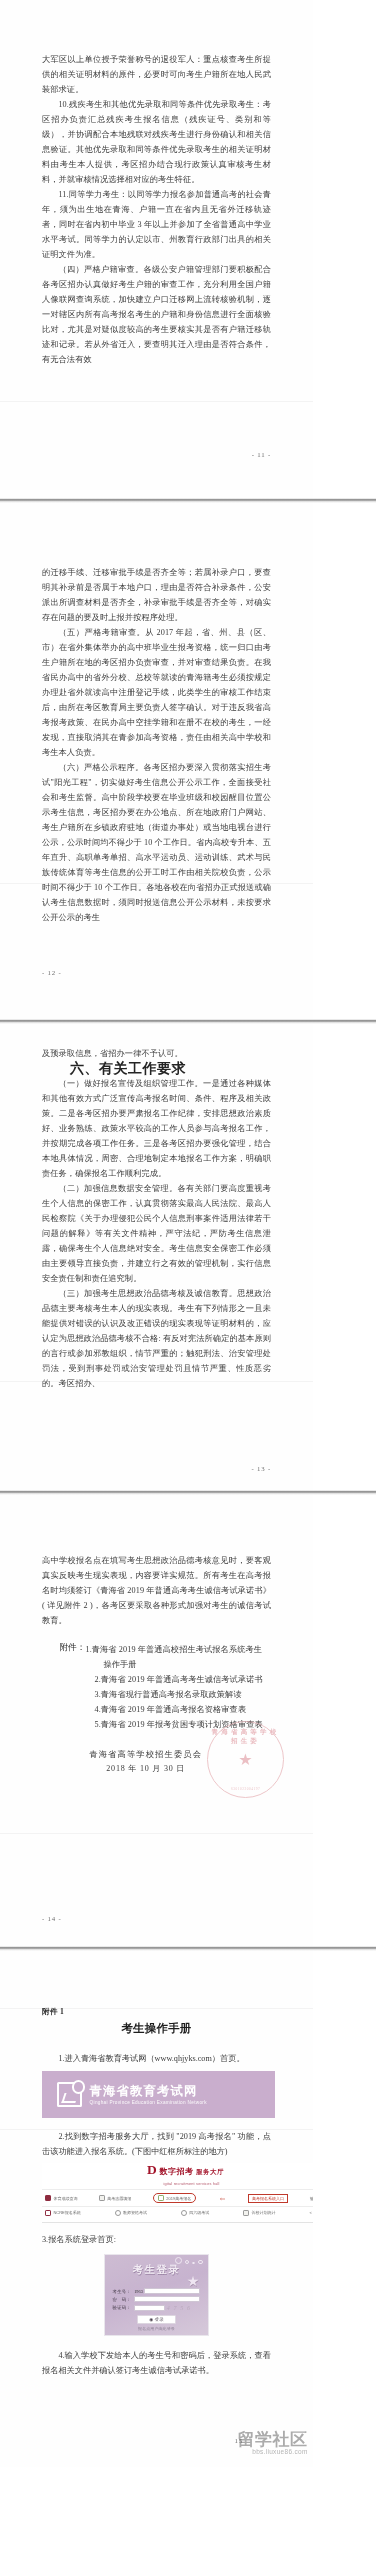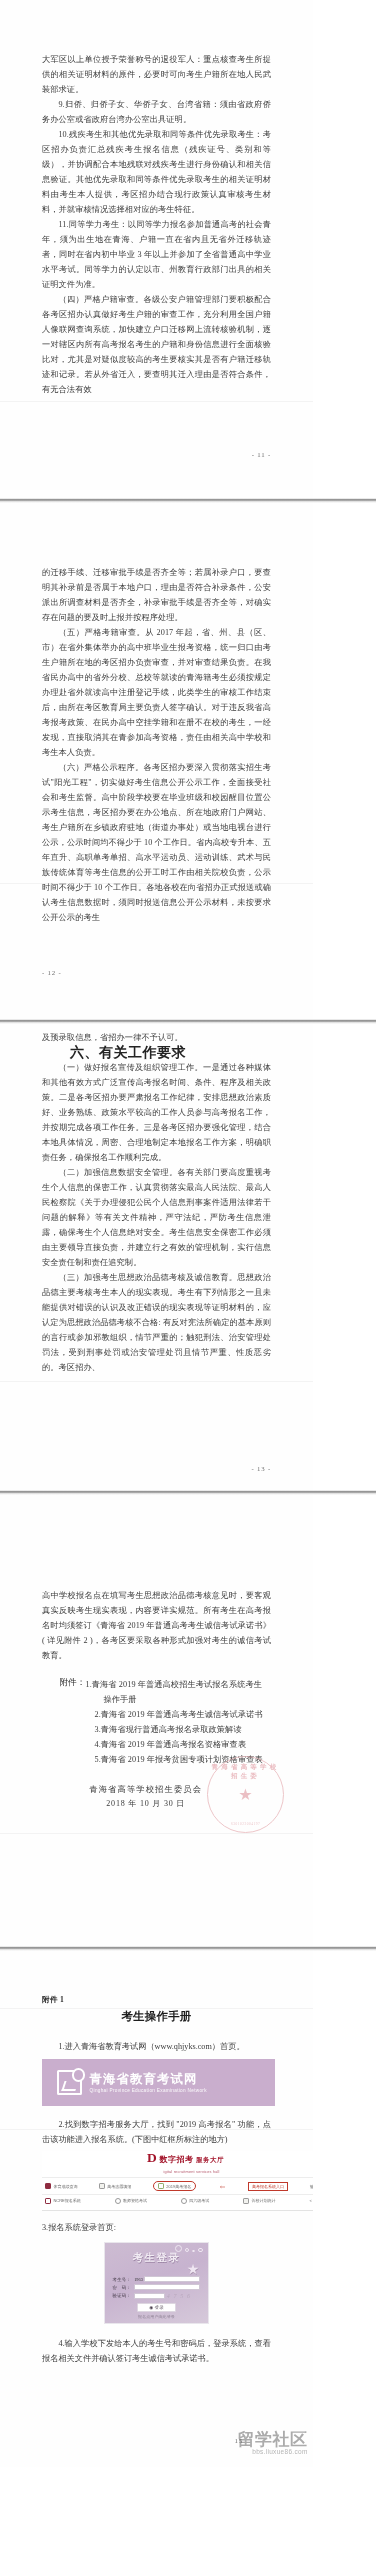--- a/index.html
+++ b/index.html
@@ -306,21 +306,20 @@
   }
 </style>
 </head>
 <body>
 
 <div class="doc">
 
   <section class="page" style="height:498px;">
     <div class="page-inner" style="padding-top:52px;">
       <p class="t">大军区以上单位授予荣誉称号的退役军人：重点核查考生所提供的相关证明材料的原件，必要时可向考生户籍所在地人民武装部求证。</p>
-      <p class="t ind">9.归侨、归侨子女、华侨子女、台湾省籍：须由省政府侨务办公室或省政府台湾办公室出具证明。</p>
       <p class="t ind">10.残疾考生和其他优先录取和同等条件优先录取考生：考区招办负责汇总残疾考生报名信息（残疾证号、类别和等级），并协调配合本地残联对残疾考生进行身份确认和相关信息验证。其他优先录取和同等条件优先录取考生的相关证明材料由考生本人提供，考区招办结合现行政策认真审核考生材料，并就审核情况选择相对应的考生特征。</p>
       <p class="t ind">11.同等学力考生：以同等学力报名参加普通高考的社会青年，须为出生地在青海、户籍一直在省内且无省外迁移轨迹者，同时在省内初中毕业 3 年以上并参加了全省普通高中学业水平考试。同等学力的认定以市、州教育行政部门出具的相关证明文件为准。</p>
       <p class="t ind">（四）严格户籍审查。各级公安户籍管理部门要积极配合各考区招办认真做好考生户籍的审查工作，充分利用全国户籍人像联网查询系统，加快建立户口迁移网上流转核验机制，逐一对辖区内所有高考报名考生的户籍和身份信息进行全面核验比对，尤其是对疑似度较高的考生要核实其是否有户籍迁移轨迹和记录。若从外省迁入，要查明其迁入理由是否符合条件，有无合法有效</p>
       <div class="pagenum right" style="top:451px;">- 11 -</div>
     </div>
     <div class="scanband" style="top:401px;"></div>
   </section>
   <div class="sep"></div>
 
   <section class="page" style="height:516px;">
@@ -328,34 +327,34 @@
       <p class="t">的迁移手续、迁移审批手续是否齐全等；若属补录户口，要查明其补录前是否属于本地户口，理由是否符合补录条件，公安派出所调查材料是否齐全，补录审批手续是否齐全等，对确实存在问题的要及时上报并按程序处理。</p>
       <p class="t ind">（五）严格考籍审查。从 2017 年起，省、州、县（区、市）在省外集体举办的高中班毕业生报考资格，统一归口由考生户籍所在地的考区招办负责审查，并对审查结果负责。在我省民办高中的省外分校、总校等就读的青海籍考生必须按规定办理赴省外就读高中注册登记手续，此类学生的审核工作结束后，由所在考区教育局主要负责人签字确认。对于违反我省高考报考政策、在民办高中空挂学籍和在册不在校的考生，一经发现，直接取消其在青参加高考资格，责任由相关高中学校和考生本人负责。</p>
       <p class="t ind">（六）严格公示程序。各考区招办要深入贯彻落实招生考试"阳光工程"，切实做好考生信息公开公示工作，全面接受社会和考生监督。高中阶段学校要在毕业班级和校园醒目位置公示考生信息，考区招办要在办公地点、所在地政府门户网站、考生户籍所在乡镇政府驻地（街道办事处）或当地电视台进行公示，公示时间均不得少于 10 个工作日。省内高校专升本、五年直升、高职单考单招、高水平运动员、运动训练、武术与民族传统体育等考生信息的公开工时工作由相关院校负责，公示时间不得少于 10 个工作日。各地各校在向省招办正式报送或确认考生信息数据时，须同时报送信息公开公示材料，未按要求公开公示的考生</p>
       <div class="pagenum left" style="top:466px;">- 12 -</div>
     </div>
     <div class="scanband" style="top:380px;"></div>
   </section>
   <div class="sep"></div>
 
   <section class="page" style="height:466px;">
-    <div class="page-inner" style="padding-top:6px;">
+    <div class="page-inner" style="padding-top:22px;">
       <p class="t">及预录取信息，省招办一律不予认可。</p>
       <p class="hd">六、有关工作要求</p>
       <p class="t ind">（一）做好报名宣传及组织管理工作。一是通过各种媒体和其他有效方式广泛宣传高考报名时间、条件、程序及相关政策。二是各考区招办要严肃报名工作纪律，安排思想政治素质好、业务熟练、政策水平较高的工作人员参与高考报名工作，并按期完成各项工作任务。三是各考区招办要强化管理，结合本地具体情况，周密、合理地制定本地报名工作方案，明确职责任务，确保报名工作顺利完成。</p>
       <p class="t ind">（二）加强信息数据安全管理。各有关部门要高度重视考生个人信息的保密工作，认真贯彻落实最高人民法院、最高人民检察院《关于办理侵犯公民个人信息刑事案件适用法律若干问题的解释》等有关文件精神，严守法纪，严防考生信息泄露，确保考生个人信息绝对安全。考生信息安全保密工作必须由主要领导直接负责，并建立行之有效的管理机制，实行信息安全责任制和责任追究制。</p>
       <p class="t ind">（三）加强考生思想政治品德考核及诚信教育。思想政治品德主要考核考生本人的现实表现。考生有下列情形之一且未能提供对错误的认识及改正错误的现实表现等证明材料的，应认定为思想政治品德考核不合格: 有反对宪法所确定的基本原则的言行或参加邪教组织，情节严重的；触犯刑法、治安管理处罚法，受到刑事处罚或治安管理处罚且情节严重、性质恶劣的。考区招办、</p>
       <div class="pagenum right" style="top:441px;">- 13 -</div>
     </div>
     <div class="scanband" style="top:357px;"></div>
   </section>
   <div class="sep"></div>
 
   <section class="page" style="height:451px;">
-    <div class="page-inner" style="padding-top:58px;margin-top:35px;">
+    <div class="page-inner" style="padding-top:58px;">
       <p class="t">高中学校报名点在填写考生思想政治品德考核意见时，要客观真实反映考生现实表现，内容要详实规范。所有考生在高考报名时均须签订《青海省 2019 年普通高考考生诚信考试承诺书》( 详见附件 2 )，各考区要采取各种形式加强对考生的诚信考试教育。</p>
 
       <div style="margin-top:14px; display:flex; align-items:flex-start;">
         <span class="t" style="padding-left:2em; white-space:nowrap;">附件：</span>
         <div style="flex:1;">
           <p class="t">1.青海省 2019 年普通高校招生考试报名系统考生</p>
           <p class="t" style="padding-left:2.2em;">操作手册</p>
           <p class="t" style="padding-left:1.1em;">2.青海省 2019 年普通高考考生诚信考试承诺书</p>
           <p class="t" style="padding-left:1.1em;">3.青海省现行普通高考报名录取政策解读</p>
           <p class="t" style="padding-left:1.1em;">4.青海省 2019 年普通高考报名资格审查表</p>
@@ -373,21 +372,21 @@
         <div class="sig-line date">2018 年 10 月 30 日</div>
       </div>
 
       <div class="pagenum left" style="top:420px;">- 14 -</div>
     </div>
     <div class="scanband" style="top:338px;"></div>
   </section>
   <div class="sep"></div>
 
   <section class="page" style="height:516px;">
-    <div class="page-inner" style="padding-top:44px;">
+    <div class="page-inner" style="padding-top:56px;">
       <p class="att-label">附件 1</p>
       <h1 class="att-title" style="margin-bottom:14px;">考生操作手册</h1>
 
       <p class="step">1.进入青海省教育考试网（www.qhjyks.com）首页。</p>
 
       <div class="banner">
         <div class="banner-logo"></div>
         <div class="banner-txt">
           <div class="banner-cn">青海省教育考试网</div>
           <div class="banner-en">Qinghai Province Education Examination Network</div>

